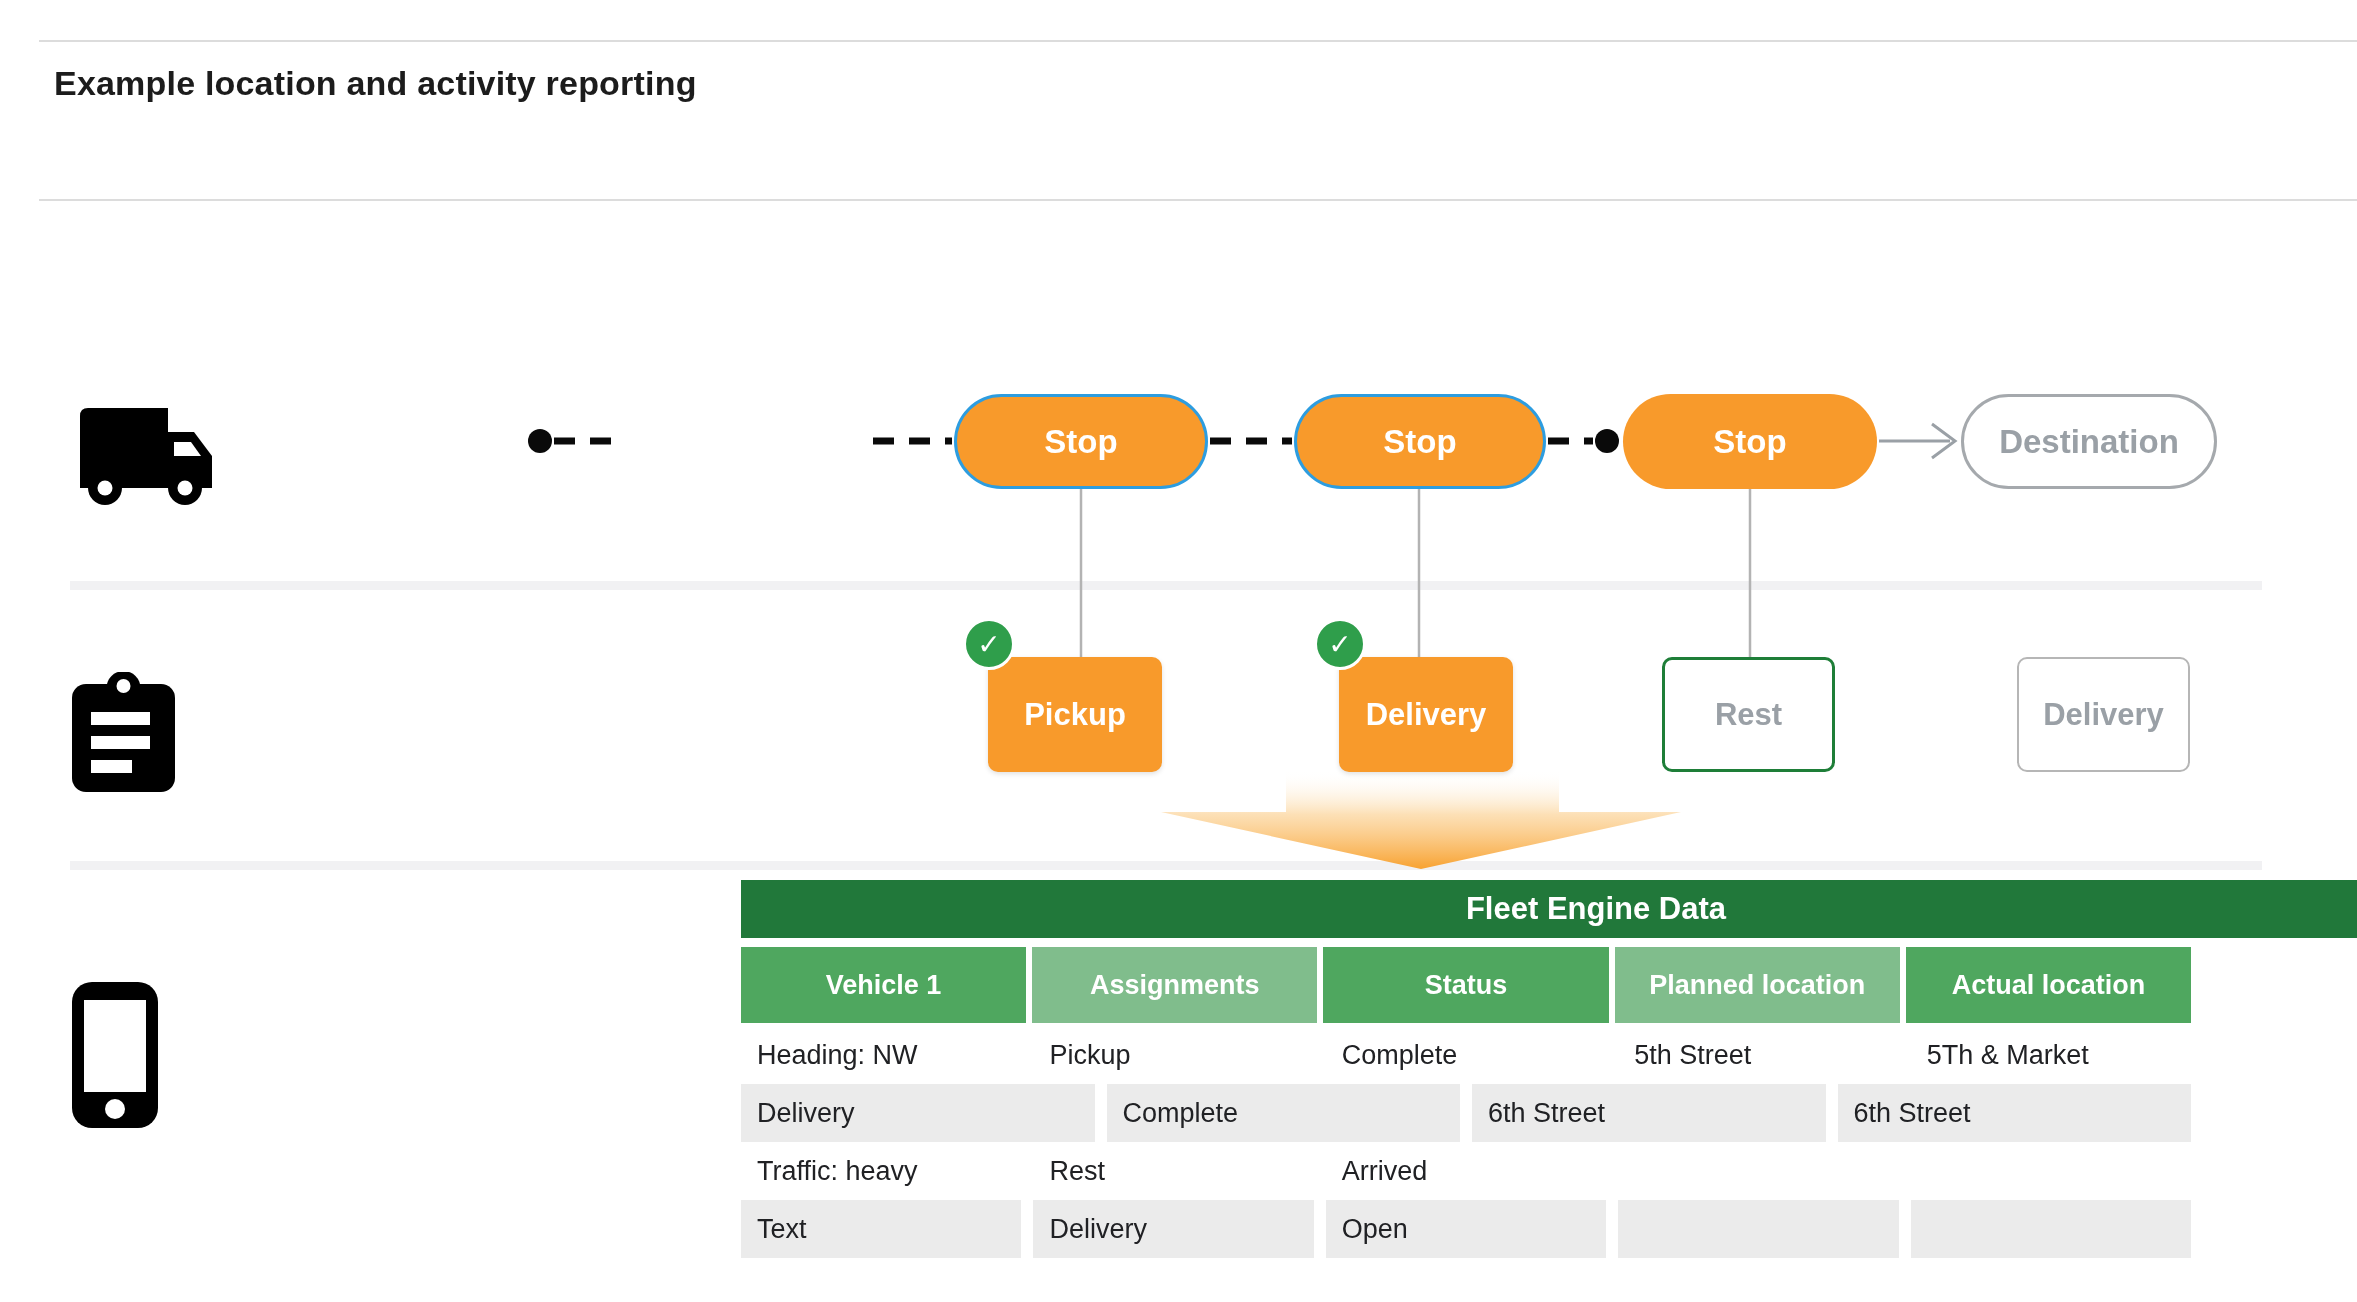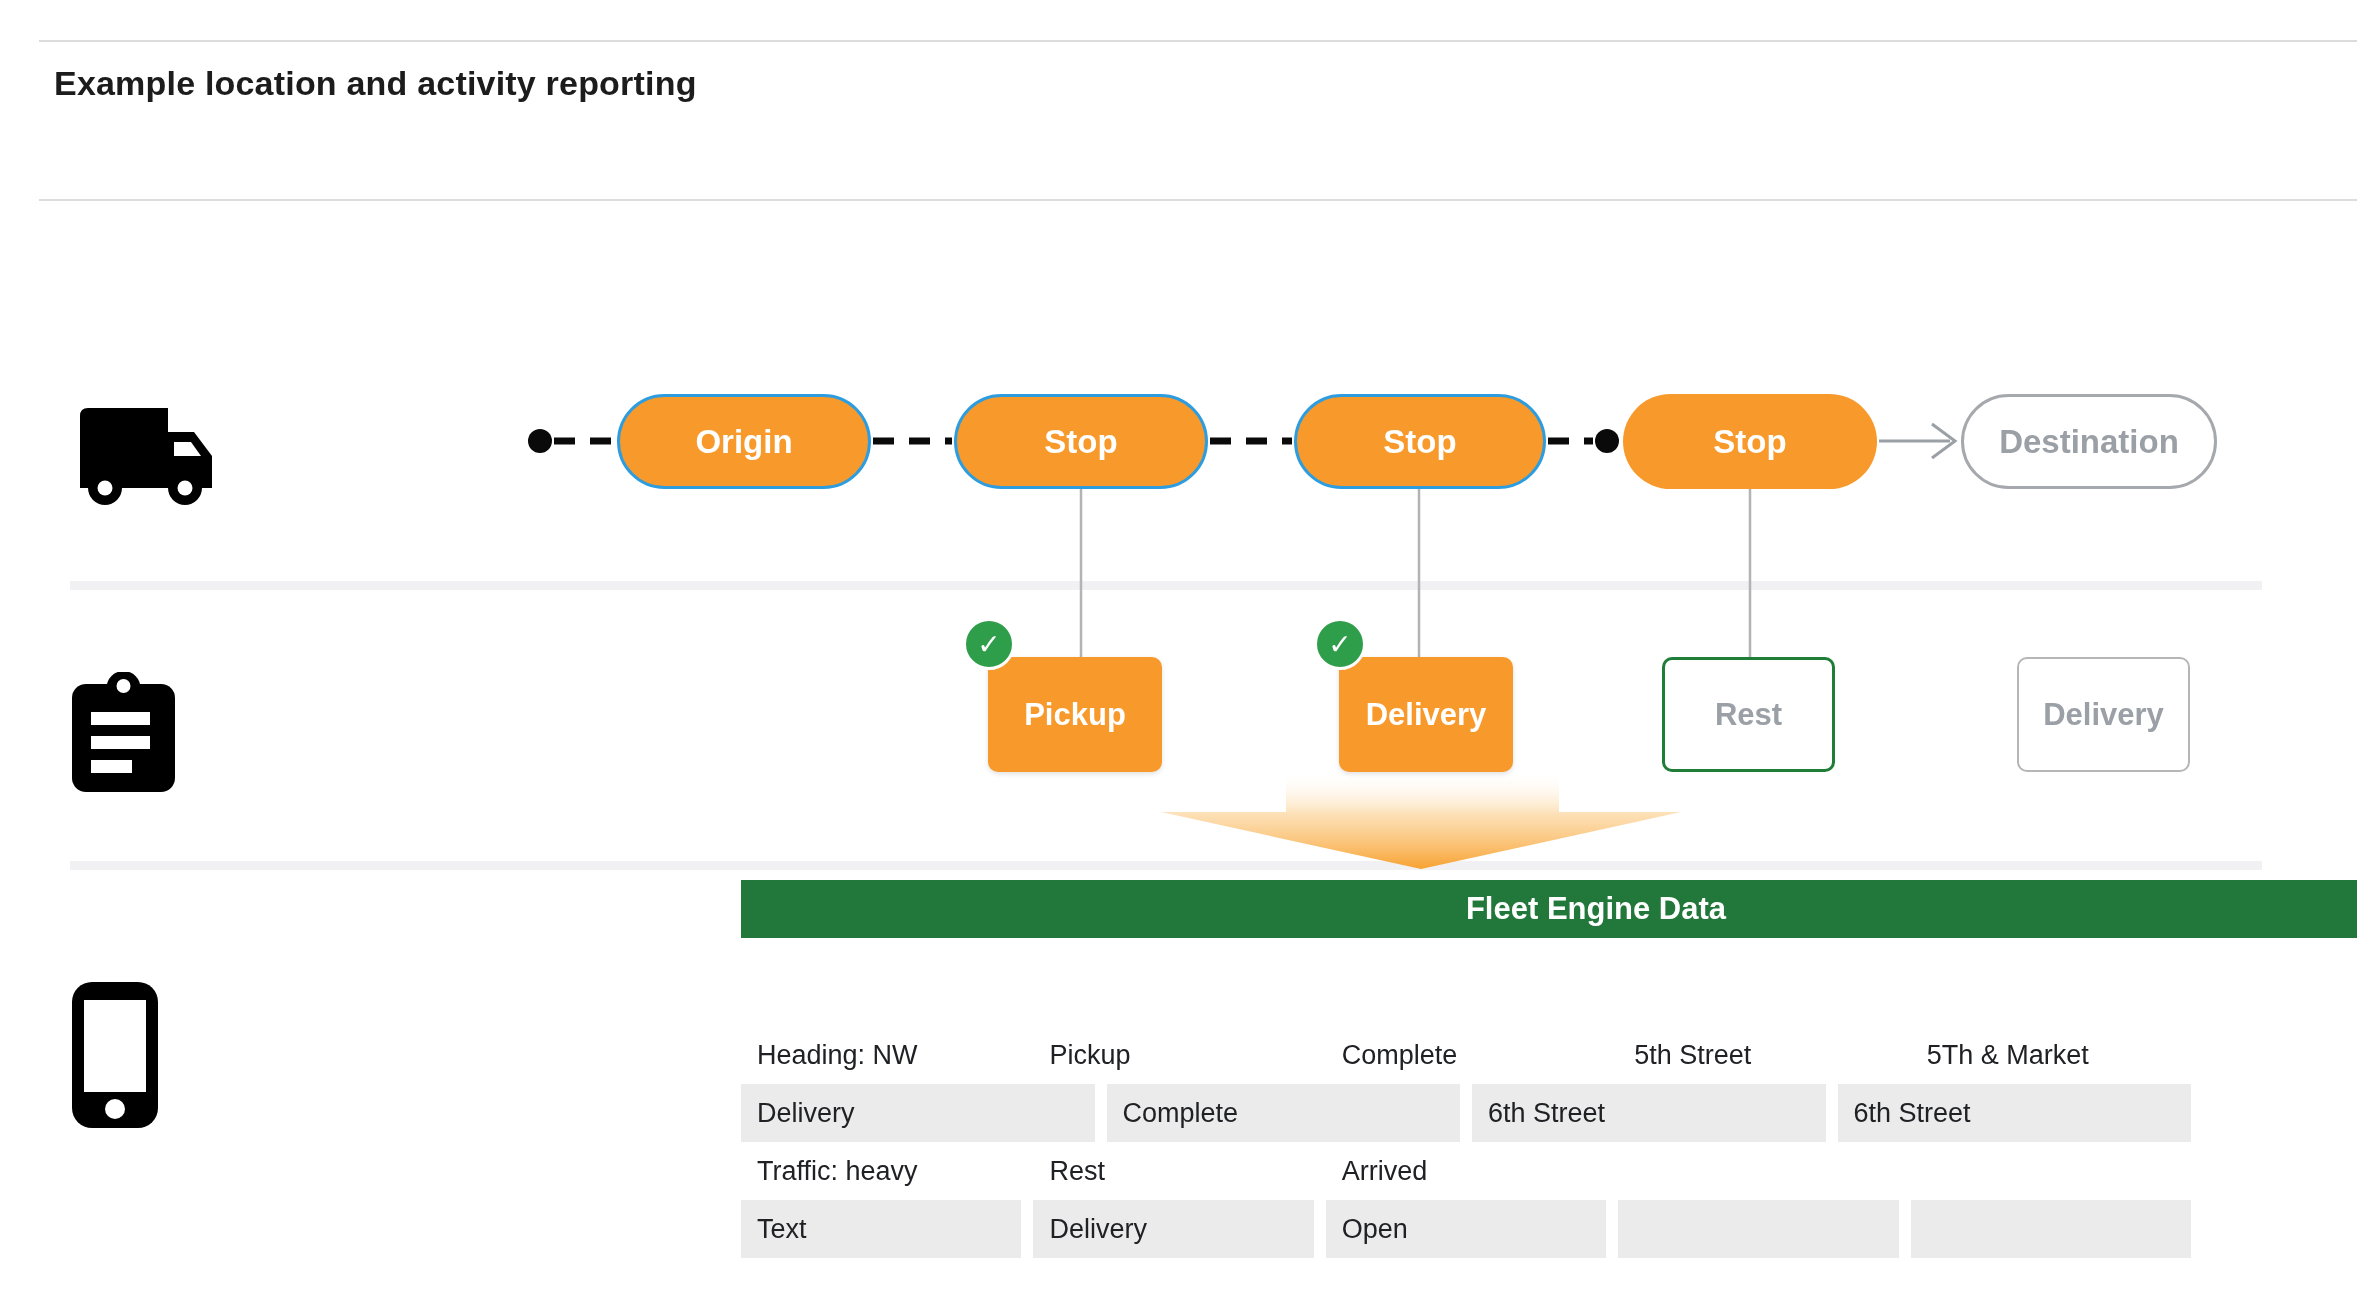--- a/index.html
+++ b/index.html
@@ -117,23 +117,20 @@
     <line x1="1879" y1="441" x2="1950" y2="441" stroke="#9aa0a6" stroke-width="3"></line>
     <polyline points="1932,424 1955,441 1932,458" fill="none" stroke="#9aa0a6" stroke-width="3"></polyline>
 
     <line x1="1081" y1="489" x2="1081" y2="659" stroke="#b3b3b3" stroke-width="2.5"></line>
     <line x1="1419" y1="489" x2="1419" y2="659" stroke="#b3b3b3" stroke-width="2.5"></line>
     <line x1="1750" y1="489" x2="1750" y2="659" stroke="#b3b3b3" stroke-width="2.5"></line>
 
     <polygon points="1286,772 1559,772 1559,812 1681,812 1421,869 1161,812 1286,812" fill="url(#arrowFade)"></polygon>
   </svg>
 
-  <div class="pill orange-bordered" style="left:617px;width:254px;">
-    <span>Origin</span>
-  </div>
   <div class="pill orange-bordered" style="left:954px;width:254px;">
     <span>Stop</span>
   </div>
   <div class="pill orange-bordered" style="left:1294px;width:252px;">
     <span>Stop</span>
   </div>
   <div class="pill orange-plain" style="left:1623px;width:254px;">
     <span>Stop</span>
   </div>
   <div class="pill ghost" style="left:1961px;width:256px;">
@@ -159,20 +156,27 @@
   </div>
 
   <div class="abox planned" style="left:2017px;width:173px;">
     <span>Delivery</span>
   </div>
 
   <div class="tbl-titlebar">
     <span>Fleet Engine Data</span>
   </div>
 
+  <div class="tbl-cols">
+    <div class="hcell g-med">Vehicle 1</div>
+    <div class="hcell g-light">Assignments</div>
+    <div class="hcell g-med">Status</div>
+    <div class="hcell g-light">Planned location</div>
+    <div class="hcell g-med">Actual location</div>
+  </div>
 
   <div class="tbl-rows">
     <div class="trow odd">
       <div class="cell">Heading: NW</div>
       <div class="cell">Pickup</div>
       <div class="cell">Complete</div>
       <div class="cell">5th Street</div>
       <div class="cell">5Th &amp; Market</div>
     </div>
     <div class="trow even">

